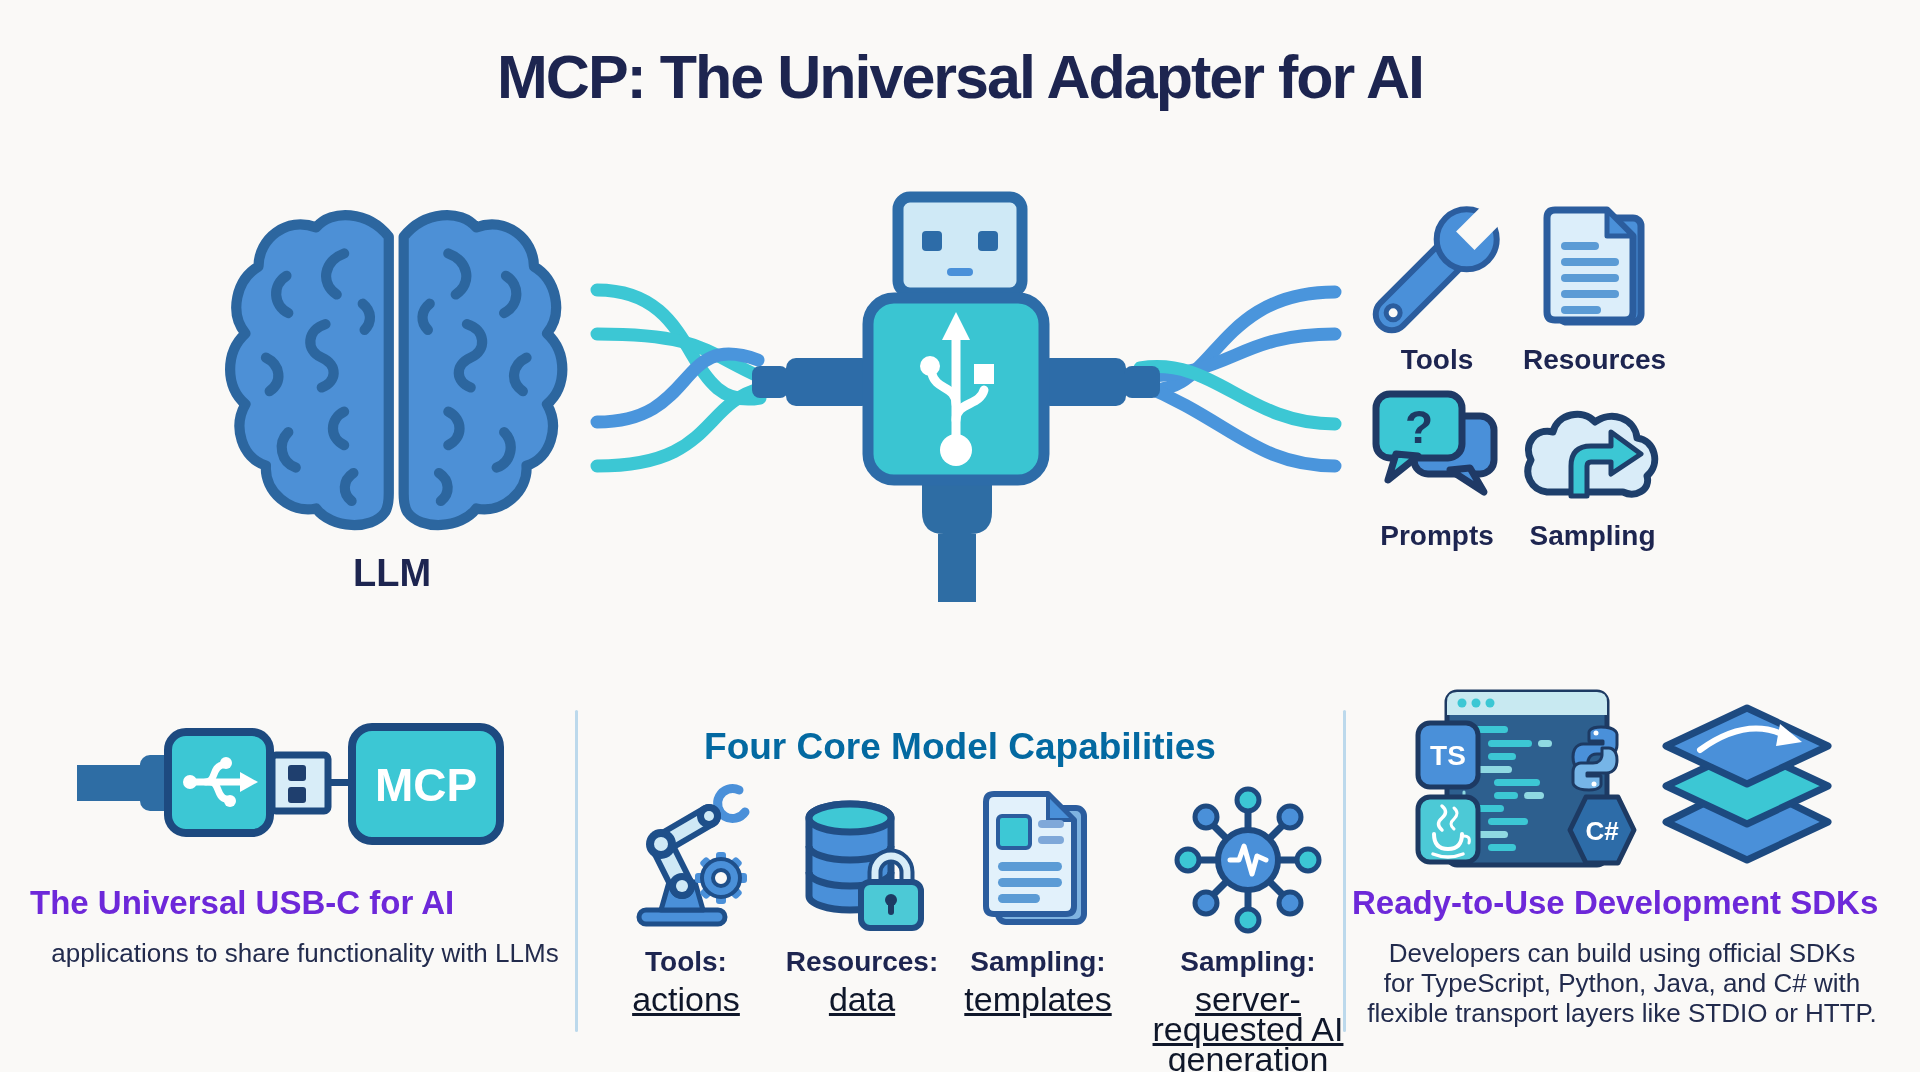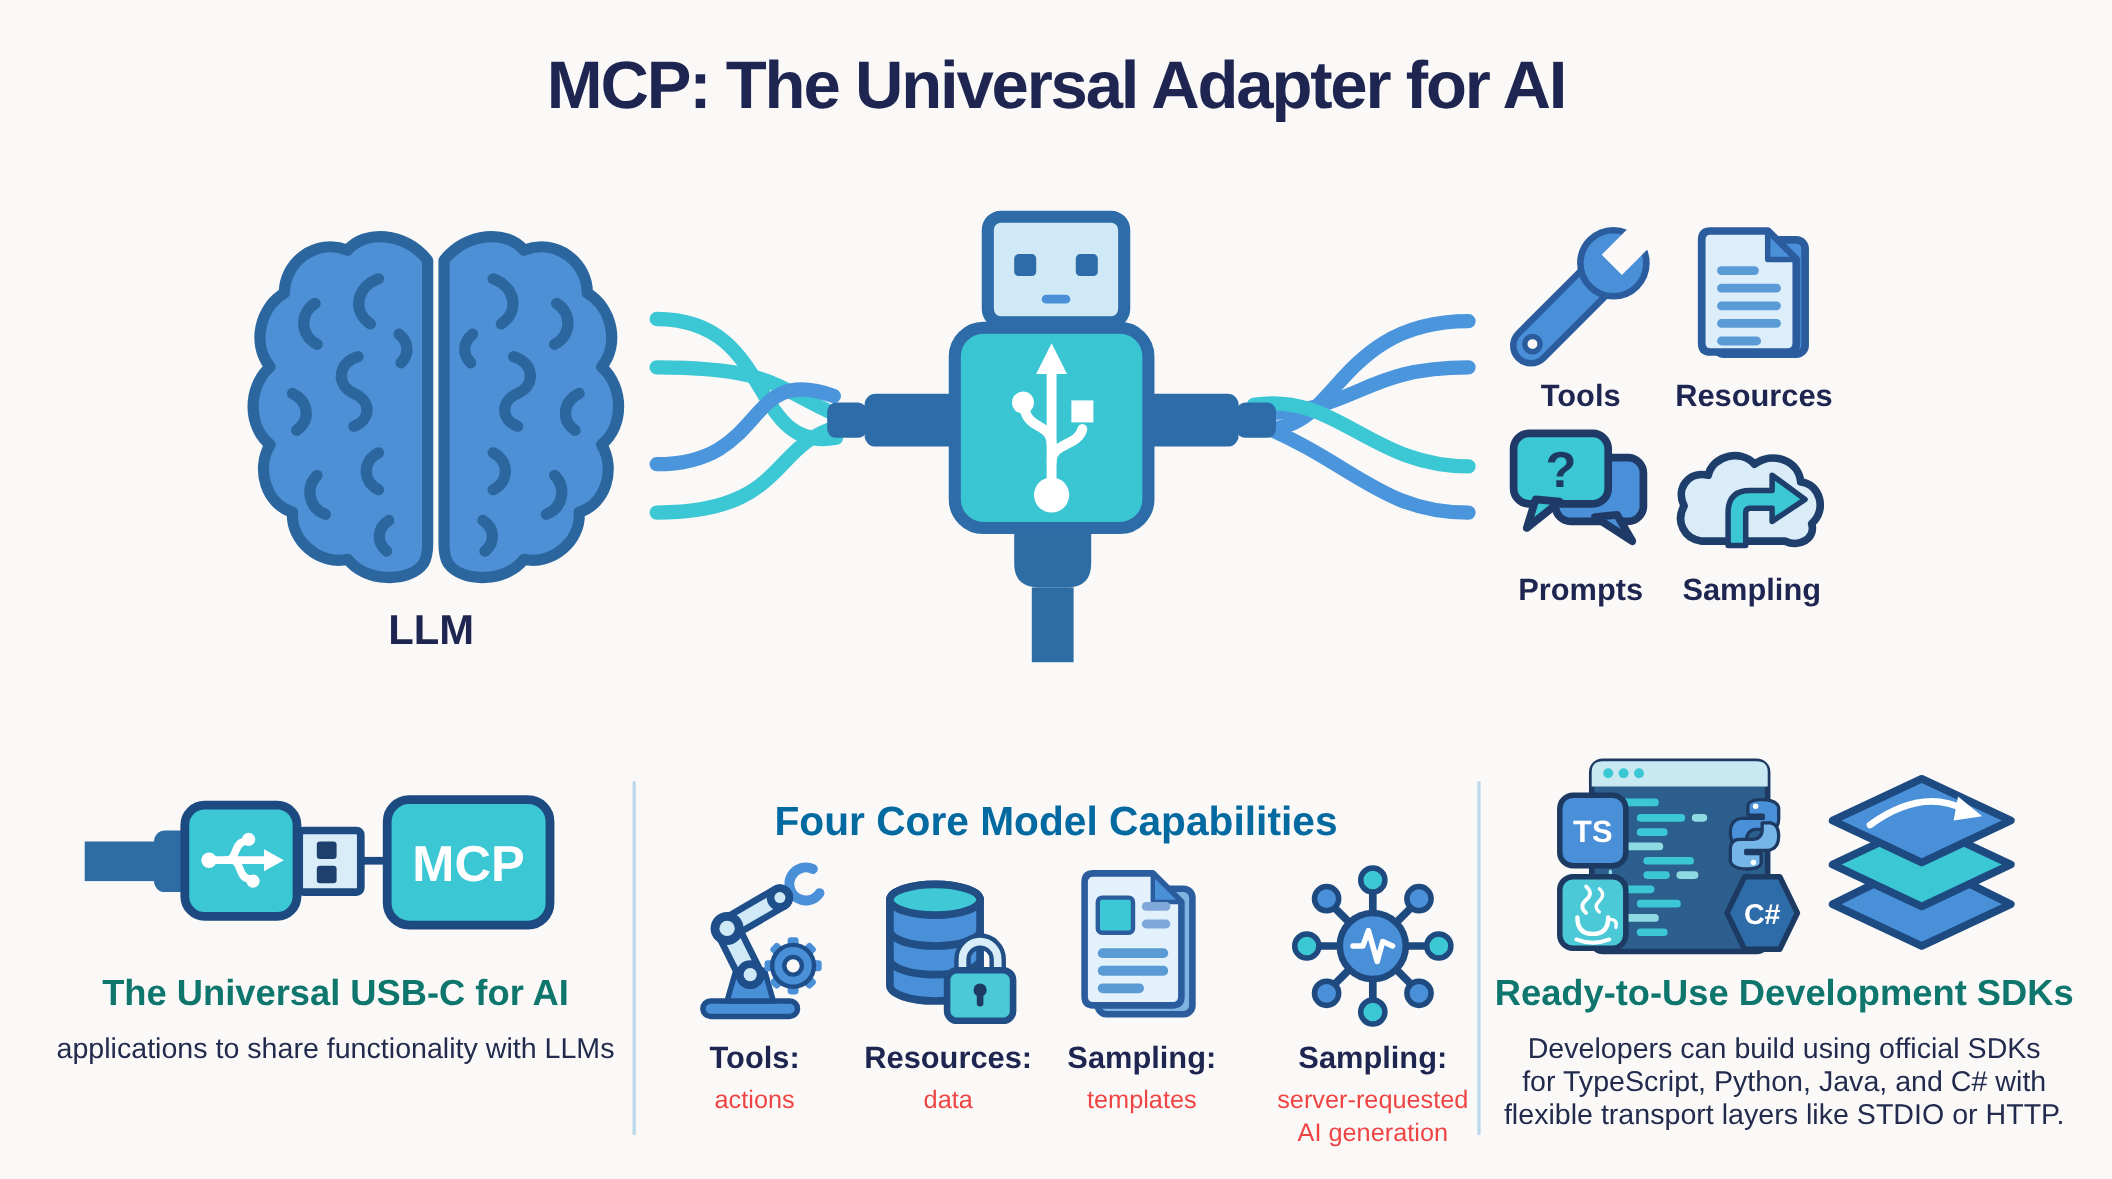--- a/index.html
+++ b/index.html
@@ -7,27 +7,27 @@
   .canvas{position:relative;width:1920px;height:1072px;background:#faf9f7;overflow:hidden;}
   .abs{position:absolute;}
   svg{overflow:visible;display:block;}
   .title{left:0;top:42px;width:1920px;text-align:center;font-size:61px;font-weight:800;
          letter-spacing:-2px;color:#1d2550;}
   .llm-label{left:300px;top:552px;width:184px;text-align:center;font-size:38px;font-weight:800;color:#1d2550;}
   .cap{position:absolute;text-align:center;}
   .icon-wrap{display:flex;align-items:flex-end;justify-content:center;}
   .cap-label{font-size:28px;font-weight:800;color:#1d2550;margin-top:16px;}
   .divider{width:3px;background:#bcd9ec;border-radius:2px;}
-  .h2{font-size:33px;font-weight:800;color:#0f766e;text-align:center;}
+  .h2{font-size:33px;font-weight:800;color:#6d28d9;}
   .para{font-size:26px;line-height:30px;color:#222b4d;text-align:center;}
   .mid-title{left:590px;top:726px;width:740px;text-align:center;font-size:37px;font-weight:800;color:#0369a1;}
   .cap2{position:absolute;top:786px;text-align:center;}
   .cap2 .icon-wrap{height:144px;margin-bottom:16px;}
   .term{font-size:28px;font-weight:800;color:#1d2550;text-align:center;}
-  .desc{font-size:23px;line-height:30px;color:#ef4444;margin-top:6px;}
+  .desc{font-size:34px;line-height:30px;color:#0f172a;margin-top:6px;text-decoration:underline;}
   .mcp-text{font-size:46px;font-weight:800;fill:#ffffff;}
   .badge-text{font-weight:800;fill:#ffffff;}
 </style>
 </head>
 <body>
 
 <div class="canvas">
 
   <div class="abs title">MCP: The Universal Adapter for AI</div>
 

